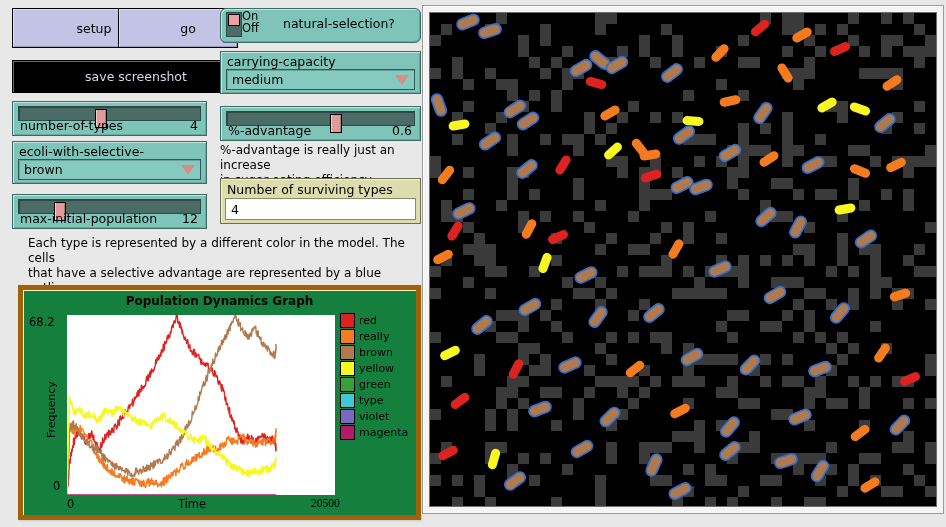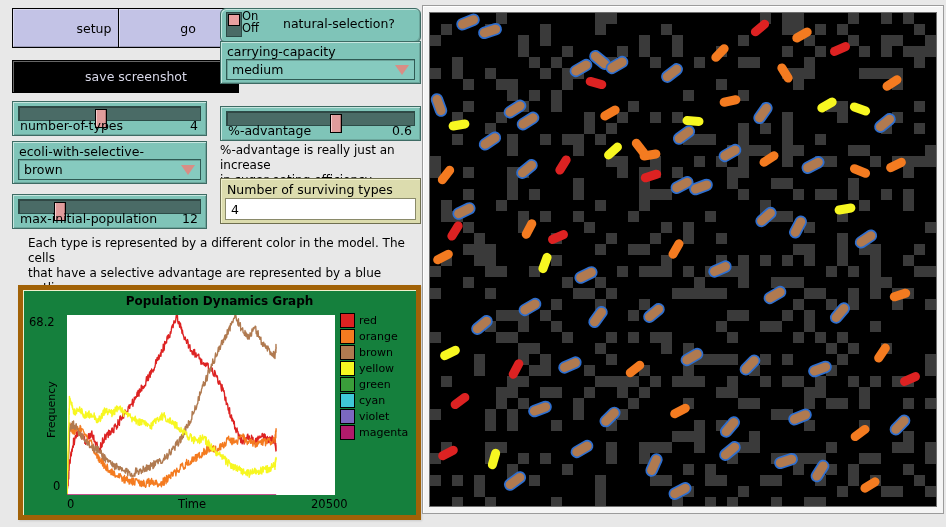--- a/index.html
+++ b/index.html
@@ -131,21 +131,21 @@
     <div class="sw-knob"></div>
   </div>
   <div class="sw-onoff">
     <div>On</div>
     <div>Off</div>
   </div>
   <div class="sw-name">natural-selection?</div>
 </div>
 
 <div id="choosers-layer">
-    <div class="tealbox" style="left: 220px; top: 41px; width: 199px; height: 41px;">
+    <div class="tealbox" style="left: 220px; top: 51px; width: 199px; height: 41px;">
       <div class="ch-label">carrying-capacity</div>
       <div class="ch-field">
         <span class="ch-val">medium</span>
         <span class="ch-arrow"></span>
       </div>
     </div>
     <div class="tealbox" style="left: 12px; top: 141px; width: 193px; height: 41px;">
       <div class="ch-label">ecoli-with-selective-advantage</div>
       <div class="ch-field">
         <span class="ch-val">brown</span>
@@ -201,45 +201,45 @@
   <div class="ylab" style="left:22px;top:148px;">Frequency</div>
   <svg class="plot-canvas" id="plot-svg" style="left:44px;top:25px;width:268px;height:180px;" viewBox="0 0 268 180" preserveAspectRatio="none">
       <path d="M0.00 180.00 L0.00 171.95 L0.19 178.42 L0.37 168.31 L0.56 173.24 L0.75 165.84 L0.93 165.05 L1.12 170.71 L1.31 160.08 L1.49 154.03 L1.68 164.05 L1.87 154.60 L2.05 155.59 L2.24 147.42 L2.43 144.87 L2.61 148.59 L2.89 148.52 L3.17 147.90 L3.46 141.91 L3.74 139.16 L4.02 136.87 L4.30 140.85 L4.58 136.50 L4.86 133.96 L5.14 136.38 L5.42 133.46 L5.70 130.96 L5.98 130.76 L6.26 132.23 L6.54 123.12 L6.91 123.95 L7.28 129.72 L7.66 125.45 L8.03 122.60 L8.40 120.61 L8.78 122.62 L9.15 122.74 L9.52 117.26 L9.90 116.66 L10.27 121.38 L10.65 119.43 L11.02 119.20 L11.39 114.49 L11.77 118.39 L12.23 113.86 L12.70 120.22 L13.17 116.68 L13.63 121.65 L14.10 118.77 L14.57 122.17 L15.03 124.19 L15.50 121.72 L15.97 119.53 L16.43 121.11 L16.90 120.95 L17.37 121.81 L17.84 128.42 L18.30 125.53 L18.77 129.34 L19.24 125.70 L19.70 128.02 L20.17 125.16 L20.64 124.86 L21.10 121.60 L21.57 118.62 L22.04 123.04 L22.50 123.89 L22.97 118.51 L23.44 122.73 L23.91 122.00 L24.37 117.83 L24.84 116.03 L25.31 120.70 L25.77 122.85 L26.24 124.50 L26.71 120.16 L27.17 126.66 L27.64 126.98 L28.11 126.29 L28.57 130.33 L29.04 127.68 L29.51 128.42 L29.97 127.23 L30.44 131.61 L30.91 134.62 L31.38 135.32 L31.84 133.34 L32.31 133.39 L32.78 136.17 L33.24 135.43 L33.71 127.72 L34.18 132.69 L34.64 132.04 L35.11 131.37 L35.58 122.91 L36.04 128.45 L36.51 125.49 L36.98 127.31 L37.45 123.69 L37.91 119.25 L38.38 121.54 L38.85 124.50 L39.31 120.47 L39.78 118.62 L40.25 117.64 L40.71 117.12 L41.18 122.47 L41.65 115.26 L42.11 120.40 L42.58 115.82 L43.05 116.32 L43.51 119.78 L43.98 118.51 L44.45 115.97 L44.92 113.17 L45.38 113.07 L45.85 117.26 L46.32 116.63 L46.78 117.71 L47.25 110.28 L47.72 111.18 L48.18 108.87 L48.65 111.04 L49.12 110.73 L49.58 114.13 L50.05 111.62 L50.52 112.54 L50.99 104.81 L51.45 109.40 L51.92 109.14 L52.39 110.35 L52.85 101.74 L53.32 100.89 L53.79 101.65 L54.25 105.03 L54.72 103.03 L55.19 103.87 L55.65 101.72 L56.12 97.72 L56.59 103.07 L57.06 98.84 L57.52 98.94 L57.99 94.89 L58.46 98.35 L58.92 96.14 L59.39 98.97 L59.86 97.52 L60.32 98.31 L60.79 96.23 L61.26 91.73 L61.72 91.12 L62.19 89.85 L62.66 93.43 L63.12 89.79 L63.59 89.86 L64.06 89.19 L64.53 89.55 L64.99 89.09 L65.46 84.20 L65.93 91.28 L66.39 87.07 L66.86 87.57 L67.33 82.32 L67.79 84.79 L68.26 83.55 L68.73 81.71 L69.19 82.66 L69.66 80.64 L70.13 77.31 L70.60 81.25 L71.06 75.51 L71.53 79.59 L72.00 81.14 L72.46 73.83 L72.93 76.75 L73.40 77.09 L73.86 75.63 L74.33 70.09 L74.80 75.79 L75.26 71.09 L75.73 72.40 L76.20 73.62 L76.66 71.57 L77.13 72.72 L77.60 70.51 L78.07 70.84 L78.53 70.82 L79.00 66.38 L79.47 61.71 L79.93 65.91 L80.40 65.28 L80.87 59.91 L81.33 65.50 L81.80 62.11 L82.27 59.12 L82.73 57.00 L83.20 62.22 L83.67 55.78 L84.14 59.00 L84.60 53.99 L85.07 55.42 L85.54 55.47 L86.00 57.17 L86.47 54.83 L86.94 55.46 L87.40 52.83 L87.87 52.25 L88.34 49.66 L88.80 44.72 L89.27 48.46 L89.74 44.70 L90.20 42.38 L90.67 45.27 L91.14 44.68 L91.61 40.00 L92.07 44.13 L92.54 40.87 L93.01 40.77 L93.47 37.99 L93.94 41.32 L94.41 34.72 L94.87 36.89 L95.34 35.86 L95.81 37.25 L96.27 29.10 L96.74 35.83 L97.21 34.63 L97.68 26.49 L98.14 29.09 L98.61 27.02 L99.08 28.05 L99.54 27.94 L100.01 21.91 L100.48 20.79 L100.94 23.90 L101.41 19.67 L101.88 22.81 L102.34 21.38 L102.81 22.42 L103.28 16.96 L103.74 18.61 L104.21 15.89 L104.68 11.99 L105.15 10.88 L105.61 9.70 L106.08 12.61 L106.55 8.36 L107.01 5.80 L107.48 6.79 L107.95 7.92 L108.41 7.19 L108.88 3.85 L109.35 -0.05 L109.81 0.03 L110.28 -1.83 L110.75 6.33 L111.22 8.67 L111.68 6.71 L112.15 6.57 L112.62 12.23 L113.08 7.91 L113.55 8.90 L114.02 13.98 L114.48 12.29 L114.95 18.27 L115.42 15.10 L115.88 19.19 L116.35 20.10 L116.82 22.20 L117.29 24.50 L117.75 23.13 L118.22 22.08 L118.69 25.05 L119.15 25.14 L119.62 28.40 L120.09 25.28 L120.55 24.58 L121.02 26.54 L121.49 33.09 L121.95 31.75 L122.42 30.35 L122.89 29.70 L123.35 36.30 L123.82 35.92 L124.29 35.66 L124.76 35.64 L125.22 39.05 L125.69 36.62 L126.16 39.91 L126.62 34.61 L127.09 39.00 L127.56 34.41 L128.02 42.13 L128.49 39.76 L128.96 37.91 L129.42 42.00 L129.89 40.68 L130.36 40.45 L130.83 39.84 L131.29 39.30 L131.76 39.27 L132.23 43.73 L132.69 42.93 L133.16 43.10 L133.63 46.83 L134.09 49.41 L134.56 44.21 L135.03 47.70 L135.49 48.81 L135.96 49.00 L136.43 47.77 L136.89 49.29 L137.36 50.63 L137.83 48.17 L138.30 48.49 L138.76 51.47 L139.23 48.17 L139.70 50.34 L140.16 47.84 L140.63 49.24 L141.10 48.55 L141.56 55.39 L142.03 54.82 L142.50 57.09 L142.96 54.66 L143.43 53.89 L143.90 52.65 L144.37 51.55 L144.83 56.30 L145.30 53.17 L145.77 58.10 L146.23 60.16 L146.70 60.87 L147.17 61.39 L147.63 55.49 L148.10 56.89 L148.57 59.42 L149.03 61.64 L149.50 61.86 L149.97 60.59 L150.43 61.78 L150.90 67.18 L151.37 68.77 L151.84 69.19 L152.30 65.98 L152.77 65.88 L153.24 68.94 L153.70 68.57 L154.17 73.48 L154.64 76.01 L155.10 69.71 L155.57 75.04 L156.04 72.94 L156.50 76.25 L156.97 75.56 L157.44 78.50 L157.91 84.81 L158.37 85.78 L158.84 82.23 L159.31 89.67 L159.77 88.01 L160.24 88.39 L160.71 89.69 L161.17 95.05 L161.64 93.53 L162.11 98.67 L162.57 92.79 L163.04 102.07 L163.51 102.45 L163.97 102.93 L164.44 99.84 L164.91 105.92 L165.38 103.20 L165.84 106.14 L166.31 105.11 L166.78 108.83 L167.24 106.33 L167.71 113.84 L168.18 112.43 L168.64 115.28 L169.11 117.55 L169.58 113.99 L170.04 112.99 L170.51 116.60 L170.98 116.58 L171.45 122.54 L171.91 119.31 L172.38 123.75 L172.85 120.37 L173.31 120.51 L173.78 127.60 L174.25 122.26 L174.71 126.07 L175.18 128.83 L175.65 126.33 L176.11 125.37 L176.58 122.37 L177.05 129.07 L177.51 126.27 L177.98 124.23 L178.45 124.39 L178.92 122.61 L179.38 122.79 L179.85 124.50 L180.32 119.86 L180.78 119.16 L181.25 123.25 L181.72 124.51 L182.18 120.94 L182.65 124.03 L183.12 125.26 L183.58 123.78 L184.05 127.88 L184.52 120.27 L184.99 122.88 L185.45 124.41 L185.92 122.33 L186.39 127.93 L186.85 126.40 L187.32 128.71 L187.79 126.80 L188.25 126.74 L188.72 123.40 L189.19 128.19 L189.65 123.35 L190.12 122.82 L190.59 128.43 L191.06 121.11 L191.52 124.09 L191.99 122.46 L192.46 122.89 L192.92 120.94 L193.39 122.65 L193.86 122.08 L194.32 122.05 L194.79 120.97 L195.26 118.48 L195.72 121.41 L196.19 119.59 L196.66 125.87 L197.12 118.81 L197.59 125.65 L198.06 119.38 L198.53 122.25 L198.99 122.38 L199.46 126.65 L199.93 122.52 L200.39 121.43 L200.86 127.84 L201.33 122.60 L201.79 126.66 L202.26 127.43 L202.73 122.01 L203.19 125.39 L203.66 122.36 L204.13 125.23 L204.60 127.67 L205.06 121.01 L205.53 121.21 L206.00 128.39 L206.46 123.18 L206.93 123.33 L207.40 126.95 L207.86 128.57 L207.96 122.94 L208.05 130.09 L208.14 123.08 L208.24 131.10 L208.33 124.36 L208.42 128.71 L208.52 132.38 L208.61 130.78 L208.70 134.46 L208.80 128.40 L208.89 136.00 L208.98 130.37 L209.08 135.72 L209.17 135.13" fill="none" stroke="#dd2222" stroke-width="1.4" stroke-linejoin="round"></path>
       <path d="M0.00 180.00 L0.00 178.42 L0.19 167.78 L0.37 171.58 L0.56 162.30 L0.75 155.94 L0.93 156.50 L1.12 146.87 L1.31 144.71 L1.49 141.82 L1.68 139.13 L1.87 134.15 L2.05 129.53 L2.24 121.07 L2.43 123.01 L2.61 109.54 L2.89 107.93 L3.17 110.52 L3.46 110.85 L3.74 116.13 L4.02 109.58 L4.30 111.17 L4.58 116.08 L4.86 112.31 L5.14 117.69 L5.42 115.22 L5.70 115.50 L5.98 118.78 L6.26 117.85 L6.54 113.77 L6.91 112.61 L7.28 119.34 L7.66 116.16 L8.03 118.77 L8.40 114.54 L8.78 112.98 L9.15 112.15 L9.52 115.80 L9.90 113.29 L10.27 111.50 L10.65 111.74 L11.02 114.04 L11.39 114.83 L11.77 114.62 L12.23 113.47 L12.70 116.15 L13.17 110.50 L13.63 111.42 L14.10 116.93 L14.57 113.60 L15.03 114.01 L15.50 114.21 L15.97 114.44 L16.43 116.37 L16.90 116.98 L17.37 119.73 L17.84 119.05 L18.30 119.97 L18.77 119.29 L19.24 121.60 L19.70 120.15 L20.17 121.17 L20.64 125.55 L21.10 126.50 L21.57 129.42 L22.04 129.90 L22.50 125.73 L22.97 125.86 L23.44 125.81 L23.91 124.86 L24.37 125.31 L24.84 127.90 L25.31 131.78 L25.77 135.43 L26.24 133.42 L26.71 137.03 L27.17 138.31 L27.64 136.65 L28.11 139.18 L28.57 139.79 L29.04 139.59 L29.51 137.35 L29.97 143.14 L30.44 141.93 L30.91 139.28 L31.38 145.82 L31.84 141.03 L32.31 147.37 L32.78 142.54 L33.24 146.20 L33.71 145.93 L34.18 148.51 L34.64 143.73 L35.11 143.65 L35.58 151.02 L36.04 145.48 L36.51 146.70 L36.98 153.35 L37.45 148.40 L37.91 149.09 L38.38 152.11 L38.85 154.95 L39.31 151.11 L39.78 155.70 L40.25 149.16 L40.71 153.04 L41.18 157.07 L41.65 156.90 L42.11 155.63 L42.58 157.46 L43.05 156.13 L43.51 154.88 L43.98 159.61 L44.45 154.84 L44.92 153.91 L45.38 159.96 L45.85 155.33 L46.32 158.13 L46.78 160.57 L47.25 156.42 L47.72 158.96 L48.18 162.04 L48.65 161.81 L49.12 160.73 L49.58 161.14 L50.05 161.60 L50.52 162.01 L50.99 160.35 L51.45 162.32 L51.92 158.70 L52.39 162.81 L52.85 159.25 L53.32 158.70 L53.79 160.94 L54.25 160.83 L54.72 163.32 L55.19 166.30 L55.65 165.25 L56.12 161.95 L56.59 161.88 L57.06 167.88 L57.52 160.56 L57.99 167.93 L58.46 162.65 L58.92 164.50 L59.39 165.61 L59.86 161.42 L60.32 162.54 L60.79 166.84 L61.26 166.26 L61.72 164.39 L62.19 169.07 L62.66 165.76 L63.12 164.31 L63.59 165.28 L64.06 168.75 L64.53 164.94 L64.99 162.95 L65.46 170.06 L65.93 164.23 L66.39 163.20 L66.86 169.20 L67.33 169.98 L67.79 169.86 L68.26 163.63 L68.73 164.12 L69.19 164.43 L69.66 163.78 L70.13 165.13 L70.60 165.72 L71.06 165.41 L71.53 167.99 L72.00 164.85 L72.46 168.34 L72.93 170.80 L73.40 166.95 L73.86 165.91 L74.33 171.48 L74.80 166.38 L75.26 170.51 L75.73 166.49 L76.20 171.06 L76.66 165.30 L77.13 167.14 L77.60 171.17 L78.07 170.70 L78.53 172.37 L79.00 171.52 L79.47 166.18 L79.93 168.43 L80.40 164.16 L80.87 168.16 L81.33 166.50 L81.80 163.49 L82.27 171.43 L82.73 166.88 L83.20 165.16 L83.67 169.49 L84.14 167.84 L84.60 163.55 L85.07 168.41 L85.54 169.08 L86.00 165.56 L86.47 167.44 L86.94 170.28 L87.40 168.25 L87.87 168.79 L88.34 165.37 L88.80 169.51 L89.27 165.32 L89.74 167.13 L90.20 168.25 L90.67 171.72 L91.14 171.60 L91.61 170.25 L92.07 168.75 L92.54 170.00 L93.01 169.85 L93.47 169.95 L93.94 167.04 L94.41 171.76 L94.87 166.75 L95.34 170.03 L95.81 168.91 L96.27 162.91 L96.74 170.22 L97.21 170.13 L97.68 162.23 L98.14 166.08 L98.61 163.10 L99.08 168.80 L99.54 160.48 L100.01 161.45 L100.48 167.03 L100.94 165.53 L101.41 160.08 L101.88 159.89 L102.34 162.55 L102.81 160.07 L103.28 160.25 L103.74 163.51 L104.21 157.25 L104.68 159.52 L105.15 157.68 L105.61 161.14 L106.08 160.72 L106.55 156.15 L107.01 156.75 L107.48 154.94 L107.95 154.88 L108.41 157.24 L108.88 160.86 L109.35 157.13 L109.81 153.17 L110.28 156.82 L110.75 155.36 L111.22 155.85 L111.68 157.27 L112.15 157.22 L112.62 154.31 L113.08 154.22 L113.55 149.44 L114.02 151.09 L114.48 148.98 L114.95 148.94 L115.42 148.01 L115.88 151.31 L116.35 152.85 L116.82 154.24 L117.29 153.91 L117.75 152.53 L118.22 153.16 L118.69 147.48 L119.15 149.07 L119.62 144.54 L120.09 149.75 L120.55 148.62 L121.02 150.43 L121.49 145.53 L121.95 148.66 L122.42 149.82 L122.89 149.66 L123.35 149.15 L123.82 146.14 L124.29 148.48 L124.76 144.85 L125.22 141.87 L125.69 146.71 L126.16 146.56 L126.62 142.02 L127.09 146.02 L127.56 142.27 L128.02 143.05 L128.49 139.63 L128.96 146.37 L129.42 139.36 L129.89 145.17 L130.36 139.50 L130.83 142.32 L131.29 138.62 L131.76 140.82 L132.23 137.41 L132.69 143.02 L133.16 141.11 L133.63 141.92 L134.09 141.47 L134.56 142.71 L135.03 137.81 L135.49 141.13 L135.96 139.15 L136.43 137.28 L136.89 133.47 L137.36 139.78 L137.83 134.84 L138.30 138.71 L138.76 138.76 L139.23 139.19 L139.70 131.71 L140.16 138.04 L140.63 129.92 L141.10 130.58 L141.56 134.55 L142.03 136.95 L142.50 135.93 L142.96 132.15 L143.43 131.15 L143.90 136.30 L144.37 135.18 L144.83 132.71 L145.30 131.29 L145.77 132.88 L146.23 136.61 L146.70 130.64 L147.17 136.99 L147.63 134.88 L148.10 134.50 L148.57 131.15 L149.03 138.44 L149.50 137.42 L149.97 138.14 L150.43 135.89 L150.90 133.37 L151.37 133.64 L151.84 135.48 L152.30 134.46 L152.77 130.08 L153.24 128.70 L153.70 134.76 L154.17 129.47 L154.64 128.89 L155.10 131.32 L155.57 127.80 L156.04 131.06 L156.50 132.85 L156.97 132.45 L157.44 127.17 L157.91 129.27 L158.37 130.95 L158.84 130.38 L159.31 127.22 L159.77 122.91 L160.24 124.06 L160.71 122.36 L161.17 123.85 L161.64 121.31 L162.11 125.27 L162.57 124.11 L163.04 125.47 L163.51 127.67 L163.97 122.91 L164.44 126.96 L164.91 129.66 L165.38 123.18 L165.84 128.71 L166.31 124.60 L166.78 123.14 L167.24 127.93 L167.71 126.19 L168.18 127.41 L168.64 126.90 L169.11 124.95 L169.58 125.80 L170.04 128.27 L170.51 129.17 L170.98 125.40 L171.45 121.72 L171.91 122.42 L172.38 122.24 L172.85 122.82 L173.31 121.63 L173.78 119.95 L174.25 120.58 L174.71 120.37 L175.18 121.90 L175.65 120.84 L176.11 119.04 L176.58 124.21 L177.05 120.00 L177.51 122.68 L177.98 127.70 L178.45 125.90 L178.92 123.75 L179.38 124.58 L179.85 127.25 L180.32 129.49 L180.78 126.70 L181.25 128.30 L181.72 127.48 L182.18 125.43 L182.65 125.75 L183.12 123.89 L183.58 128.28 L184.05 126.68 L184.52 124.27 L184.99 128.08 L185.45 126.59 L185.92 131.17 L186.39 127.78 L186.85 125.25 L187.32 126.18 L187.79 127.45 L188.25 132.01 L188.72 132.04 L189.19 129.40 L189.65 127.64 L190.12 131.29 L190.59 129.52 L191.06 126.04 L191.52 128.77 L191.99 127.74 L192.46 126.12 L192.92 127.40 L193.39 126.41 L193.86 125.67 L194.32 129.46 L194.79 124.45 L195.26 124.28 L195.72 130.29 L196.19 127.50 L196.66 124.01 L197.12 125.36 L197.59 123.65 L198.06 123.75 L198.53 130.77 L198.99 125.06 L199.46 128.49 L199.93 128.74 L200.39 125.30 L200.86 123.50 L201.33 124.94 L201.79 124.67 L202.26 123.27 L202.73 124.87 L203.19 127.79 L203.66 129.74 L204.13 127.25 L204.60 129.11 L205.06 127.00 L205.53 127.39 L206.00 126.06 L206.46 122.64 L206.93 123.79 L207.40 123.13 L207.86 122.79 L207.96 127.36 L208.05 125.28 L208.14 119.72 L208.24 123.05 L208.33 122.80 L208.42 120.02 L208.52 123.60 L208.61 115.97 L208.70 115.77 L208.80 122.75 L208.89 117.31 L208.98 116.40 L209.08 113.65 L209.17 116.66" fill="none" stroke="#f47b20" stroke-width="1.4" stroke-linejoin="round"></path>
       <path d="M0.00 180.00 L0.00 170.11 L0.19 177.52 L0.37 166.16 L0.56 167.59 L0.75 165.39 L0.93 149.01 L1.12 152.62 L1.31 141.81 L1.49 138.28 L1.68 135.65 L1.87 128.76 L2.05 123.80 L2.24 124.62 L2.43 114.27 L2.61 113.74 L2.89 109.72 L3.17 114.78 L3.46 113.07 L3.74 112.47 L4.02 110.81 L4.30 110.52 L4.58 108.57 L4.86 114.05 L5.14 111.51 L5.42 106.62 L5.70 108.73 L5.98 113.33 L6.26 110.22 L6.54 105.95 L6.91 113.12 L7.28 110.27 L7.66 114.24 L8.03 112.49 L8.40 114.17 L8.78 110.12 L9.15 108.67 L9.52 111.56 L9.90 111.96 L10.27 114.06 L10.65 113.56 L11.02 115.08 L11.39 117.38 L11.77 120.70 L12.23 119.49 L12.70 116.71 L13.17 117.83 L13.63 120.22 L14.10 123.16 L14.57 123.83 L15.03 118.19 L15.50 123.36 L15.97 123.45 L16.43 120.77 L16.90 124.83 L17.37 124.92 L17.84 126.79 L18.30 126.78 L18.77 125.03 L19.24 127.67 L19.70 124.09 L20.17 129.87 L20.64 129.98 L21.10 128.70 L21.57 126.80 L22.04 128.15 L22.50 132.55 L22.97 132.34 L23.44 132.47 L23.91 131.30 L24.37 132.64 L24.84 130.58 L25.31 133.12 L25.77 135.37 L26.24 129.19 L26.71 135.16 L27.17 135.93 L27.64 137.16 L28.11 130.84 L28.57 133.35 L29.04 135.11 L29.51 131.13 L29.97 137.92 L30.44 136.64 L30.91 131.34 L31.38 132.56 L31.84 137.47 L32.31 136.54 L32.78 136.24 L33.24 138.25 L33.71 137.45 L34.18 135.21 L34.64 139.28 L35.11 142.14 L35.58 143.82 L36.04 138.44 L36.51 144.53 L36.98 145.52 L37.45 139.71 L37.91 140.36 L38.38 147.09 L38.85 142.18 L39.31 144.22 L39.78 143.65 L40.25 143.70 L40.71 146.30 L41.18 147.13 L41.65 144.94 L42.11 146.83 L42.58 145.54 L43.05 146.22 L43.51 145.65 L43.98 149.06 L44.45 148.03 L44.92 150.83 L45.38 146.85 L45.85 151.88 L46.32 150.57 L46.78 148.34 L47.25 151.90 L47.72 154.82 L48.18 148.98 L48.65 152.86 L49.12 153.84 L49.58 148.42 L50.05 150.76 L50.52 151.17 L50.99 152.68 L51.45 154.54 L51.92 151.39 L52.39 154.78 L52.85 153.89 L53.32 151.61 L53.79 153.67 L54.25 152.74 L54.72 155.86 L55.19 152.88 L55.65 155.06 L56.12 155.49 L56.59 155.94 L57.06 155.58 L57.52 155.21 L57.99 157.44 L58.46 158.13 L58.92 153.35 L59.39 156.33 L59.86 153.52 L60.32 156.69 L60.79 160.78 L61.26 155.00 L61.72 156.43 L62.19 157.23 L62.66 156.78 L63.12 160.45 L63.59 160.97 L64.06 160.57 L64.53 158.40 L64.99 161.68 L65.46 160.52 L65.93 161.69 L66.39 160.80 L66.86 160.75 L67.33 158.54 L67.79 161.17 L68.26 158.19 L68.73 152.99 L69.19 158.03 L69.66 153.20 L70.13 156.36 L70.60 155.62 L71.06 156.95 L71.53 159.40 L72.00 158.28 L72.46 154.51 L72.93 155.90 L73.40 153.98 L73.86 154.65 L74.33 158.47 L74.80 155.42 L75.26 156.95 L75.73 157.20 L76.20 151.17 L76.66 152.53 L77.13 154.39 L77.60 156.64 L78.07 155.08 L78.53 152.38 L79.00 156.27 L79.47 150.06 L79.93 155.88 L80.40 151.94 L80.87 150.30 L81.33 154.48 L81.80 151.37 L82.27 150.29 L82.73 155.27 L83.20 154.77 L83.67 147.75 L84.14 151.36 L84.60 150.44 L85.07 148.71 L85.54 147.96 L86.00 153.58 L86.47 153.11 L86.94 145.65 L87.40 151.74 L87.87 146.84 L88.34 150.23 L88.80 145.91 L89.27 146.77 L89.74 145.72 L90.20 144.73 L90.67 147.34 L91.14 148.66 L91.61 144.61 L92.07 145.87 L92.54 143.68 L93.01 146.02 L93.47 145.21 L93.94 148.41 L94.41 148.39 L94.87 148.32 L95.34 147.66 L95.81 146.21 L96.27 144.69 L96.74 143.29 L97.21 144.99 L97.68 139.79 L98.14 141.37 L98.61 143.96 L99.08 142.78 L99.54 141.24 L100.01 138.46 L100.48 144.04 L100.94 142.71 L101.41 139.78 L101.88 139.89 L102.34 134.48 L102.81 136.98 L103.28 137.64 L103.74 139.75 L104.21 138.32 L104.68 134.27 L105.15 133.14 L105.61 134.29 L106.08 131.28 L106.55 131.40 L107.01 131.95 L107.48 133.65 L107.95 135.27 L108.41 128.93 L108.88 127.00 L109.35 130.15 L109.81 126.27 L110.28 125.01 L110.75 129.37 L111.22 130.99 L111.68 129.86 L112.15 124.17 L112.62 123.24 L113.08 121.67 L113.55 127.88 L114.02 126.42 L114.48 120.17 L114.95 119.47 L115.42 123.91 L115.88 118.63 L116.35 122.33 L116.82 117.72 L117.29 119.54 L117.75 114.74 L118.22 111.61 L118.69 116.26 L119.15 110.99 L119.62 109.45 L120.09 112.36 L120.55 112.85 L121.02 111.86 L121.49 105.70 L121.95 109.86 L122.42 110.10 L122.89 106.49 L123.35 108.11 L123.82 107.26 L124.29 104.77 L124.76 104.35 L125.22 96.36 L125.69 99.73 L126.16 97.58 L126.62 98.54 L127.09 96.96 L127.56 95.84 L128.02 90.77 L128.49 93.86 L128.96 94.57 L129.42 93.10 L129.89 90.27 L130.36 89.10 L130.83 88.19 L131.29 81.79 L131.76 83.45 L132.23 85.22 L132.69 77.06 L133.16 79.98 L133.63 77.29 L134.09 78.00 L134.56 74.00 L135.03 73.24 L135.49 69.83 L135.96 70.81 L136.43 66.82 L136.89 70.88 L137.36 67.65 L137.83 70.48 L138.30 68.96 L138.76 63.38 L139.23 60.36 L139.70 65.98 L140.16 65.63 L140.63 60.79 L141.10 55.55 L141.56 54.97 L142.03 54.13 L142.50 58.04 L142.96 54.05 L143.43 52.82 L143.90 55.43 L144.37 49.23 L144.83 50.16 L145.30 50.29 L145.77 44.02 L146.23 48.22 L146.70 46.45 L147.17 48.33 L147.63 47.17 L148.10 41.81 L148.57 38.04 L149.03 41.70 L149.50 40.46 L149.97 40.85 L150.43 38.96 L150.90 36.03 L151.37 32.33 L151.84 36.26 L152.30 31.15 L152.77 31.28 L153.24 34.36 L153.70 31.11 L154.17 28.62 L154.64 25.46 L155.10 25.71 L155.57 29.52 L156.04 24.75 L156.50 27.42 L156.97 23.55 L157.44 22.58 L157.91 20.18 L158.37 24.73 L158.84 19.70 L159.31 23.02 L159.77 21.89 L160.24 14.74 L160.71 19.40 L161.17 18.79 L161.64 13.11 L162.11 12.83 L162.57 10.94 L163.04 15.90 L163.51 8.49 L163.97 10.15 L164.44 9.11 L164.91 6.58 L165.38 6.81 L165.84 7.61 L166.31 4.93 L166.78 3.18 L167.24 3.30 L167.71 2.69 L168.18 -2.26 L168.64 -0.88 L169.11 2.01 L169.58 5.72 L170.04 5.12 L170.51 6.60 L170.98 10.19 L171.45 3.80 L171.91 11.18 L172.38 8.02 L172.85 9.60 L173.31 7.77 L173.78 15.70 L174.25 13.79 L174.71 14.24 L175.18 14.18 L175.65 12.79 L176.11 17.53 L176.58 18.11 L177.05 18.38 L177.51 20.25 L177.98 15.57 L178.45 21.01 L178.92 17.09 L179.38 21.63 L179.85 18.77 L180.32 23.25 L180.78 24.11 L181.25 19.56 L181.72 20.47 L182.18 24.12 L182.65 20.54 L183.12 17.80 L183.58 21.14 L184.05 18.68 L184.52 21.04 L184.99 13.87 L185.45 15.59 L185.92 16.00 L186.39 12.57 L186.85 14.03 L187.32 13.05 L187.79 12.15 L188.25 11.13 L188.72 11.32 L189.19 18.60 L189.65 16.33 L190.12 21.41 L190.59 17.73 L191.06 15.57 L191.52 21.82 L191.99 22.34 L192.46 21.69 L192.92 24.32 L193.39 24.14 L193.86 22.15 L194.32 29.46 L194.79 29.44 L195.26 27.61 L195.72 31.38 L196.19 30.44 L196.66 27.12 L197.12 31.11 L197.59 30.91 L198.06 29.05 L198.53 32.78 L198.99 33.30 L199.46 30.96 L199.93 32.92 L200.39 35.96 L200.86 31.01 L201.33 32.25 L201.79 33.92 L202.26 33.83 L202.73 36.53 L203.19 39.66 L203.66 37.02 L204.13 37.67 L204.60 40.30 L205.06 40.64 L205.53 38.43 L206.00 41.46 L206.46 36.55 L206.93 42.67 L207.40 37.10 L207.86 37.64 L207.96 43.57 L208.05 40.05 L208.14 39.72 L208.24 37.13 L208.33 38.30 L208.42 36.88 L208.52 34.70 L208.61 35.89 L208.70 35.11 L208.80 35.38 L208.89 37.46 L208.98 29.36 L209.08 33.75 L209.17 32.20" fill="none" stroke="#b07a50" stroke-width="1.4" stroke-linejoin="round"></path>
       <path d="M0.00 180.00 L0.00 178.42 L0.19 177.30 L0.37 158.37 L0.56 154.13 L0.75 154.96 L0.93 140.00 L1.12 134.59 L1.31 128.33 L1.49 117.34 L1.68 110.97 L1.87 111.93 L2.05 93.65 L2.24 99.53 L2.43 81.35 L2.61 82.57 L2.89 84.14 L3.17 83.70 L3.46 86.72 L3.74 85.80 L4.02 89.08 L4.30 89.96 L4.58 90.15 L4.86 87.35 L5.14 92.13 L5.42 90.60 L5.70 94.24 L5.98 93.91 L6.26 94.11 L6.54 98.58 L6.91 96.98 L7.28 99.62 L7.66 93.93 L8.03 94.73 L8.40 99.99 L8.78 96.41 L9.15 96.26 L9.52 98.63 L9.90 93.19 L10.27 94.32 L10.65 95.81 L11.02 96.08 L11.39 94.38 L11.77 96.27 L12.23 94.57 L12.70 91.84 L13.17 97.36 L13.63 94.65 L14.10 98.74 L14.57 93.54 L15.03 94.44 L15.50 98.11 L15.97 100.87 L16.43 102.15 L16.90 99.31 L17.37 103.06 L17.84 101.51 L18.30 103.05 L18.77 96.58 L19.24 102.64 L19.70 100.04 L20.17 98.08 L20.64 97.91 L21.10 102.18 L21.57 97.32 L22.04 95.88 L22.50 103.01 L22.97 102.58 L23.44 101.54 L23.91 98.44 L24.37 102.03 L24.84 99.86 L25.31 101.55 L25.77 102.06 L26.24 101.21 L26.71 101.91 L27.17 97.91 L27.64 104.36 L28.11 100.93 L28.57 104.72 L29.04 103.06 L29.51 107.53 L29.97 106.03 L30.44 107.62 L30.91 103.64 L31.38 106.75 L31.84 104.09 L32.31 100.90 L32.78 102.12 L33.24 106.47 L33.71 105.17 L34.18 100.73 L34.64 98.34 L35.11 103.22 L35.58 100.29 L36.04 95.65 L36.51 95.02 L36.98 100.37 L37.45 92.93 L37.91 98.69 L38.38 94.00 L38.85 97.35 L39.31 94.97 L39.78 93.52 L40.25 97.18 L40.71 99.52 L41.18 96.66 L41.65 97.58 L42.11 94.39 L42.58 96.78 L43.05 95.50 L43.51 97.99 L43.98 97.68 L44.45 94.64 L44.92 101.58 L45.38 95.73 L45.85 100.06 L46.32 98.38 L46.78 94.56 L47.25 98.20 L47.72 99.47 L48.18 92.13 L48.65 96.08 L49.12 94.89 L49.58 90.92 L50.05 96.75 L50.52 91.54 L50.99 92.55 L51.45 92.90 L51.92 94.84 L52.39 91.94 L52.85 92.62 L53.32 91.05 L53.79 95.02 L54.25 97.13 L54.72 93.37 L55.19 92.83 L55.65 97.34 L56.12 98.40 L56.59 101.29 L57.06 95.21 L57.52 95.14 L57.99 97.64 L58.46 96.42 L58.92 98.61 L59.39 99.14 L59.86 98.02 L60.32 97.41 L60.79 101.82 L61.26 100.78 L61.72 98.35 L62.19 100.84 L62.66 99.75 L63.12 98.90 L63.59 102.26 L64.06 102.80 L64.53 102.43 L64.99 106.68 L65.46 102.25 L65.93 103.59 L66.39 105.15 L66.86 102.95 L67.33 102.57 L67.79 105.94 L68.26 101.11 L68.73 104.49 L69.19 108.92 L69.66 104.24 L70.13 106.03 L70.60 105.27 L71.06 109.97 L71.53 106.93 L72.00 103.92 L72.46 110.38 L72.93 103.84 L73.40 109.08 L73.86 109.89 L74.33 104.65 L74.80 109.53 L75.26 104.73 L75.73 106.59 L76.20 106.45 L76.66 105.36 L77.13 109.07 L77.60 106.66 L78.07 105.78 L78.53 110.59 L79.00 109.59 L79.47 107.22 L79.93 109.68 L80.40 111.21 L80.87 108.68 L81.33 109.50 L81.80 109.70 L82.27 110.32 L82.73 110.57 L83.20 113.39 L83.67 113.48 L84.14 107.90 L84.60 113.96 L85.07 108.44 L85.54 106.76 L86.00 110.46 L86.47 105.49 L86.94 106.45 L87.40 104.93 L87.87 103.91 L88.34 107.68 L88.80 108.34 L89.27 103.22 L89.74 105.00 L90.20 104.73 L90.67 102.41 L91.14 104.17 L91.61 106.61 L92.07 105.08 L92.54 104.70 L93.01 101.41 L93.47 104.81 L93.94 99.84 L94.41 104.47 L94.87 98.07 L95.34 105.16 L95.81 103.18 L96.27 99.50 L96.74 99.30 L97.21 97.65 L97.68 101.93 L98.14 100.77 L98.61 104.19 L99.08 106.35 L99.54 106.30 L100.01 106.96 L100.48 105.54 L100.94 103.93 L101.41 106.93 L101.88 105.16 L102.34 107.98 L102.81 102.90 L103.28 102.88 L103.74 108.25 L104.21 108.17 L104.68 109.08 L105.15 106.07 L105.61 105.46 L106.08 109.17 L106.55 109.81 L107.01 106.67 L107.48 111.31 L107.95 113.01 L108.41 106.74 L108.88 111.67 L109.35 113.12 L109.81 107.40 L110.28 114.11 L110.75 113.54 L111.22 112.65 L111.68 114.85 L112.15 112.90 L112.62 116.56 L113.08 116.35 L113.55 116.99 L114.02 112.54 L114.48 116.58 L114.95 115.56 L115.42 116.91 L115.88 119.85 L116.35 113.85 L116.82 117.60 L117.29 115.32 L117.75 115.58 L118.22 116.34 L118.69 119.41 L119.15 118.32 L119.62 116.96 L120.09 122.01 L120.55 121.19 L121.02 124.47 L121.49 122.49 L121.95 125.01 L122.42 123.45 L122.89 121.20 L123.35 118.65 L123.82 119.73 L124.29 119.79 L124.76 126.25 L125.22 124.61 L125.69 122.78 L126.16 123.00 L126.62 128.53 L127.09 121.45 L127.56 126.63 L128.02 122.24 L128.49 123.86 L128.96 124.12 L129.42 125.54 L129.89 124.36 L130.36 125.03 L130.83 127.80 L131.29 125.74 L131.76 122.95 L132.23 125.13 L132.69 128.56 L133.16 120.45 L133.63 122.97 L134.09 127.18 L134.56 122.53 L135.03 123.88 L135.49 119.93 L135.96 124.99 L136.43 122.96 L136.89 122.94 L137.36 121.42 L137.83 122.61 L138.30 121.68 L138.76 129.24 L139.23 122.08 L139.70 130.44 L140.16 129.32 L140.63 126.17 L141.10 131.12 L141.56 125.06 L142.03 130.18 L142.50 127.24 L142.96 133.32 L143.43 133.81 L143.90 134.36 L144.37 128.98 L144.83 134.69 L145.30 136.40 L145.77 133.47 L146.23 135.35 L146.70 133.07 L147.17 132.00 L147.63 134.37 L148.10 136.53 L148.57 136.14 L149.03 140.48 L149.50 136.89 L149.97 140.68 L150.43 137.07 L150.90 139.19 L151.37 139.60 L151.84 139.47 L152.30 137.40 L152.77 137.06 L153.24 141.02 L153.70 139.64 L154.17 141.63 L154.64 139.89 L155.10 144.20 L155.57 142.95 L156.04 139.65 L156.50 143.14 L156.97 143.76 L157.44 141.70 L157.91 141.19 L158.37 142.36 L158.84 149.46 L159.31 143.08 L159.77 143.94 L160.24 146.99 L160.71 151.03 L161.17 147.56 L161.64 144.75 L162.11 145.50 L162.57 148.07 L163.04 147.77 L163.51 150.63 L163.97 153.35 L164.44 148.62 L164.91 153.41 L165.38 152.69 L165.84 149.15 L166.31 154.89 L166.78 149.67 L167.24 154.47 L167.71 152.28 L168.18 149.67 L168.64 152.01 L169.11 155.60 L169.58 153.90 L170.04 150.47 L170.51 156.34 L170.98 155.28 L171.45 152.32 L171.91 154.40 L172.38 151.21 L172.85 155.27 L173.31 152.62 L173.78 153.31 L174.25 158.62 L174.71 153.58 L175.18 155.68 L175.65 159.79 L176.11 154.52 L176.58 154.00 L177.05 158.19 L177.51 157.07 L177.98 158.36 L178.45 157.00 L178.92 159.78 L179.38 159.74 L179.85 155.19 L180.32 160.79 L180.78 154.77 L181.25 158.67 L181.72 154.88 L182.18 162.25 L182.65 160.33 L183.12 159.58 L183.58 154.90 L184.05 158.10 L184.52 157.57 L184.99 159.12 L185.45 153.95 L185.92 157.09 L186.39 158.31 L186.85 157.30 L187.32 155.14 L187.79 153.20 L188.25 158.56 L188.72 154.17 L189.19 158.86 L189.65 155.38 L190.12 155.73 L190.59 157.36 L191.06 156.03 L191.52 159.40 L191.99 155.28 L192.46 158.70 L192.92 158.71 L193.39 157.33 L193.86 152.19 L194.32 157.84 L194.79 159.09 L195.26 154.02 L195.72 151.80 L196.19 157.03 L196.66 151.95 L197.12 152.90 L197.59 152.97 L198.06 154.32 L198.53 152.20 L198.99 150.96 L199.46 157.67 L199.93 157.33 L200.39 150.65 L200.86 157.50 L201.33 155.14 L201.79 152.78 L202.26 156.74 L202.73 152.32 L203.19 152.19 L203.66 156.24 L204.13 154.63 L204.60 148.78 L205.06 152.43 L205.53 152.39 L206.00 152.10 L206.46 147.69 L206.93 148.25 L207.40 151.62 L207.86 152.41 L207.96 154.36 L208.05 150.21 L208.14 146.10 L208.24 147.68 L208.33 151.45 L208.42 146.66 L208.52 143.84 L208.61 146.16 L208.70 147.13 L208.80 143.53 L208.89 143.87 L208.98 142.56 L209.08 145.00 L209.17 143.05" fill="none" stroke="#f7f721" stroke-width="1.4" stroke-linejoin="round"></path>
       <path d="M0.00 180.00 L209.17 180.00" fill="none" stroke="#b01b6b" stroke-width="1.4" stroke-linejoin="round"></path>
     </svg>
   <div class="xl" style="left:44px;top:207px;">0</div>
   <div class="xc" style="left:155px;top:207px;">Time</div>
-  <div class="xr" style="left:288px;top:207px;">20500</div>
+  <div class="xr" style="left:288px;top:207px;font-family:Liberation Serif, serif;">20500</div>
   <div class="legend" id="plot-legend" style="left:317px;top:22px;">
       <div class="leg-row">
         <span class="leg-sw" style="background: rgb(221, 34, 34);"></span>
         <span class="leg-tx">red</span>
       </div>
       <div class="leg-row">
         <span class="leg-sw" style="background: rgb(244, 123, 32);"></span>
-        <span class="leg-tx">orange</span>
+        <span class="leg-tx">really</span>
       </div>
       <div class="leg-row">
         <span class="leg-sw" style="background: rgb(176, 122, 80);"></span>
         <span class="leg-tx">brown</span>
       </div>
       <div class="leg-row">
         <span class="leg-sw" style="background: rgb(247, 247, 33);"></span>
         <span class="leg-tx">yellow</span>
       </div>
       <div class="leg-row">
         <span class="leg-sw" style="background: rgb(58, 158, 58);"></span>
         <span class="leg-tx">green</span>
       </div>
       <div class="leg-row">
         <span class="leg-sw" style="background: rgb(63, 200, 216);"></span>
-        <span class="leg-tx">cyan</span>
+        <span class="leg-tx">type</span>
       </div>
       <div class="leg-row">
         <span class="leg-sw" style="background: rgb(123, 104, 192);"></span>
         <span class="leg-tx">violet</span>
       </div>
       <div class="leg-row">
         <span class="leg-sw" style="background: rgb(176, 27, 107);"></span>
         <span class="leg-tx">magenta</span>
       </div>
     </div>

